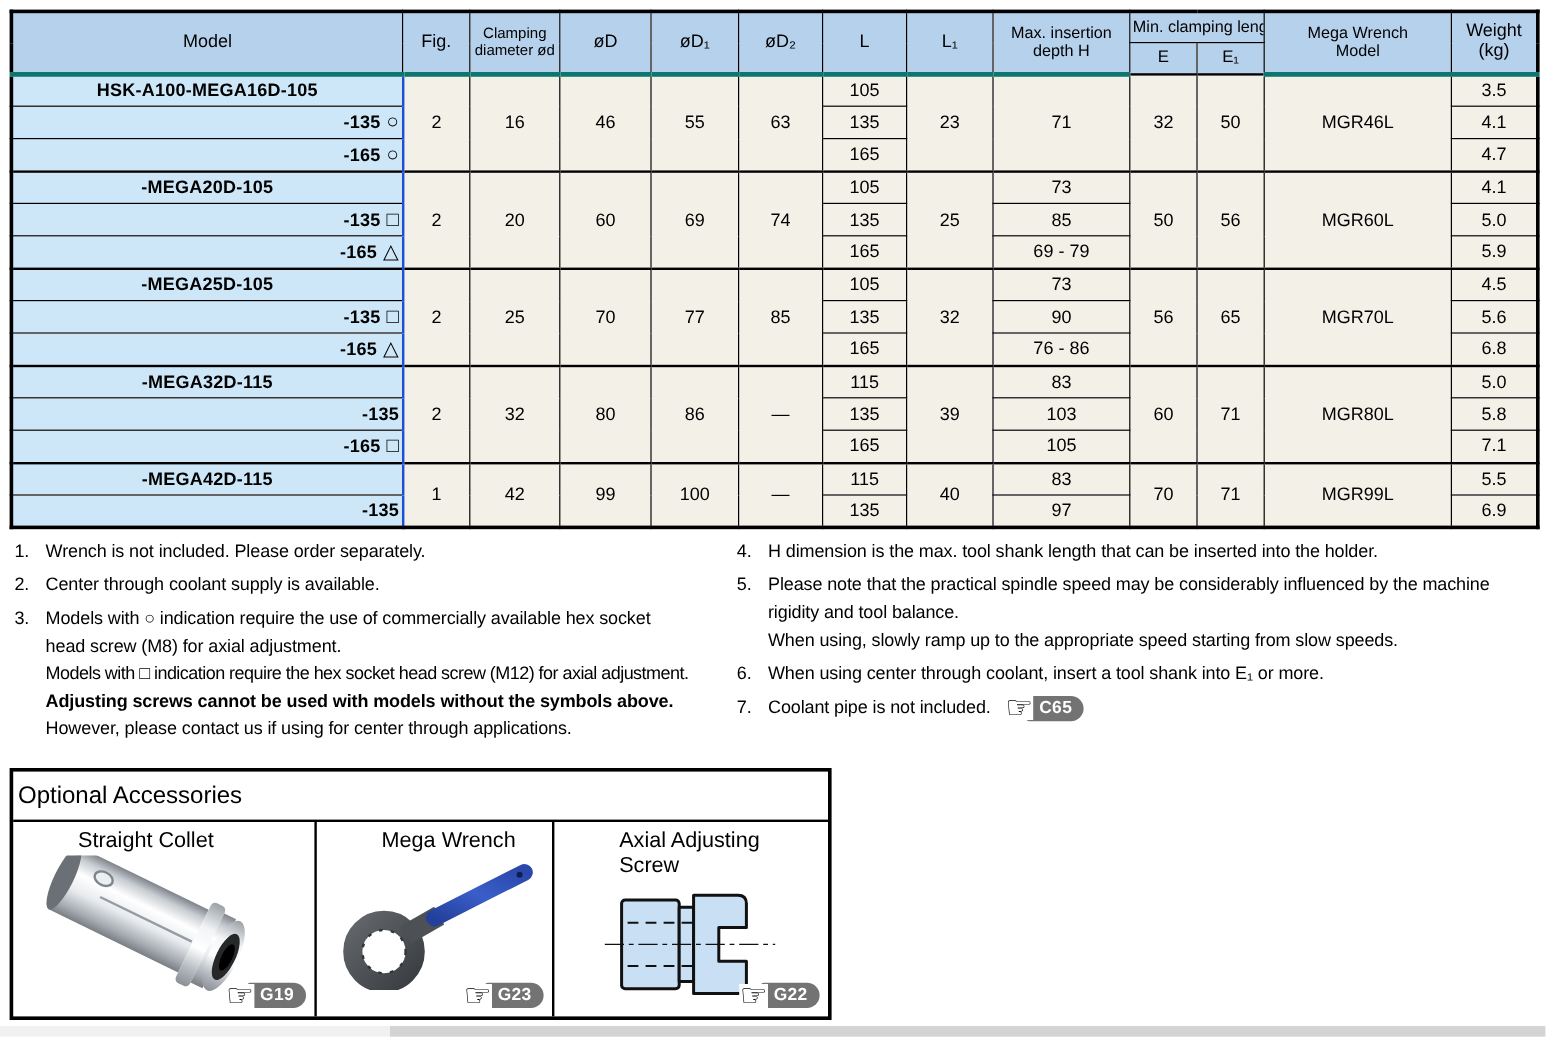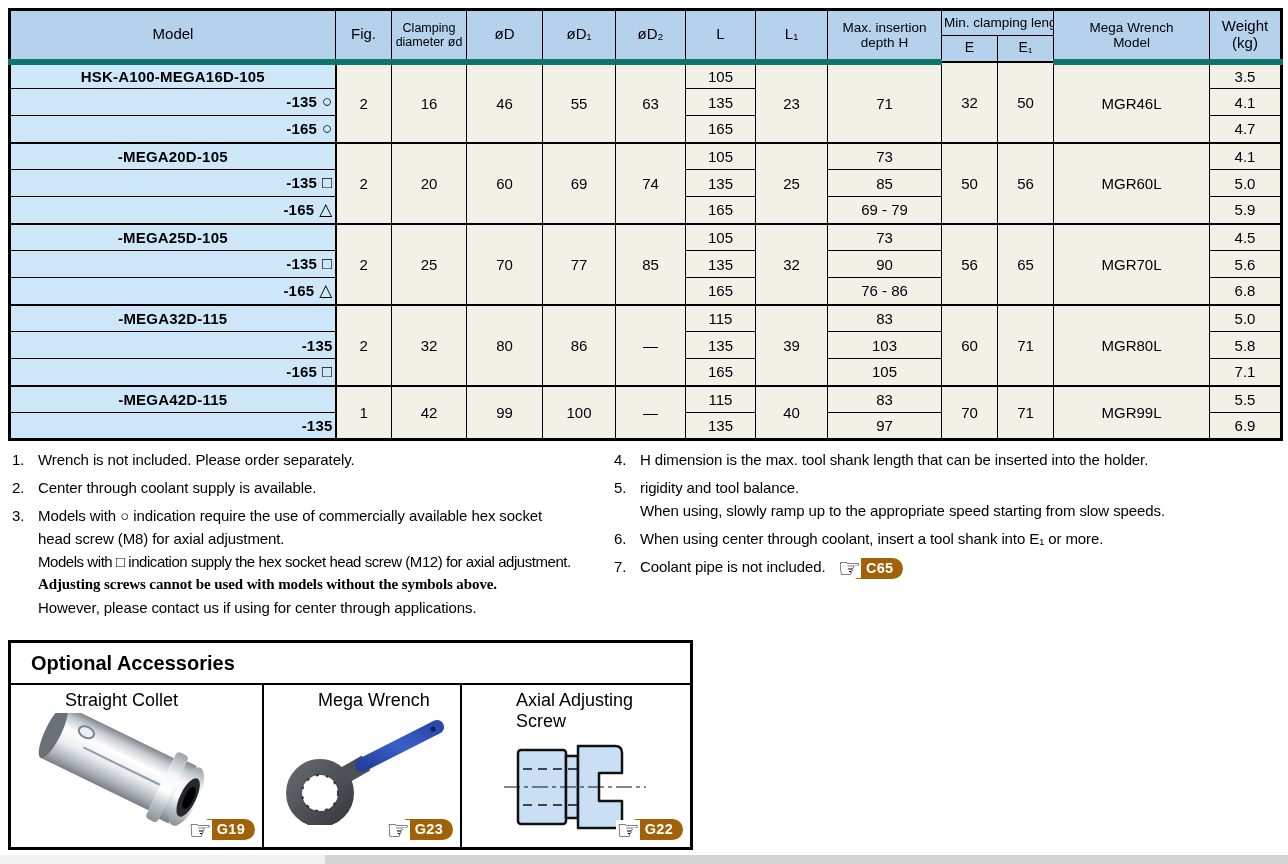--- a/index.html
+++ b/index.html
@@ -16,64 +16,64 @@
     border-collapse: collapse; table-layout: fixed;
     width: 1272px; border: 3px solid #000;
   }
   .spec th, .spec td {
     border: 1px solid #000; text-align: center; vertical-align: middle;
     padding: 0 2px; overflow: hidden;
   }
   .spec thead th {
     background: #b6d1ec; font-weight: normal; font-size: 15px; line-height: 1.12;
   }
-  .spec thead tr:first-child th { border-bottom: 6px solid #0f766e; height: 26px; }
+  .spec thead tr:first-child th { border-bottom: 4px solid #0f766e; height: 26px; }
   .spec thead tr:first-child th.mincl { border-bottom: 1px solid #000; white-space: nowrap; }
   .spec thead tr.h2 th { border-bottom: 2px solid #000; height: 26px; font-size: 14px; }
   .h-sm { font-size: 12.5px !important; }
   .h-md { font-size: 13.5px !important; }
   .spec tbody td {
     background: #f3f0e7; font-size: 15px; height: 27px;
   }
   .spec tbody tr.gs > td { border-top: 2px solid #000; }
   td.mc {
     background: #cee7f8 !important; font-weight: bold; font-size: 18px;
-    border-right: 2px solid #000000; letter-spacing: 0.2px;
+    border-right: 2px solid #1d4ed8; letter-spacing: 0.2px;
   }
   td.mc.fm { text-align: center; }
   td.mc.sm { text-align: right; }
   .sym { font-weight: normal; font-size: 17px; margin-left: 5px; }
   .sym:empty { display: none; margin: 0; }
 
   
   .notes { display: flex; padding: 7px 2px 0 4px; font-size: 15px; letter-spacing: -0.1px; }
   .notes-left { width: 602px; flex: none; }
   .notes-right { flex: 1; }
   .note { display: flex; margin-bottom: 5px; }
   .nnum { width: 26px; flex: none; line-height: 23px; }
   .nbody { flex: 1; }
   .note-line { line-height: 23px; white-space: nowrap; }
-  .note-line.bold { font-weight: bold; font-family: Liberation Serif, serif; }
+  .note-line.bold { font-weight: bold; }
   .note-line.tight { letter-spacing: -0.45px; }
 
   
   .refbadge { display: inline-flex; align-items: center; vertical-align: middle; }
   .refbadge .hand {
     font-family: "DejaVu Sans", sans-serif; font-size: 26px; line-height: 20px;
     color: #000; background: #fff; position: relative; z-index: 2; margin-right: -7px;
   }
   .refbadge .pill {
-    position: relative; z-index: 1; background: #a16207; color: #fff;
+    position: relative; z-index: 1; background: #737373; color: #fff;
     font-weight: bold; font-size: 14.5px; line-height: 20px;
     padding: 0 10px 1px 12px; border-radius: 4px 11px 11px 4px; letter-spacing: 0.3px;
   }
 
   
   .acc-box { margin: 16px 0 0 0; width: 685px; border: 3px solid #000; background: #fff; }
-  .acc-title { font-weight: bold; font-size: 20px; padding: 9px 12px 8px 20px; border-bottom: 2px solid #000; }
+  .acc-title { font-weight: normal; font-size: 20px; padding: 9px 12px 8px 4px; border-bottom: 2px solid #000; }
   .acc-cells { display: flex; height: 162px; }
   .acc-cell { position: relative; padding: 5px 8px; }
   .acc-cell + .acc-cell { border-left: 2px solid #000; }
   .acc-c1 { width: 251px; }
   .acc-c2 { width: 198px; }
   .acc-c3 { width: 230px; }
   .acc-name { font-size: 18px; margin-left: 46px; }
   .acc-img { display: flex; justify-content: center; align-items: center; margin-top: 2px; }
   .acc-badge { position: absolute; right: 7px; bottom: 7px; }
 
@@ -270,36 +270,37 @@
         <span class="nnum">2.</span>
         <div class="nbody">
             <div class="note-line">Center through coolant supply is available.</div>
           </div>
       </div>
       <div class="note">
         <span class="nnum">3.</span>
         <div class="nbody">
           <div class="note-line">Models with ○ indication require the use of commercially available hex socket</div>
           <div class="note-line">head screw (M8) for axial adjustment.</div>
-          <div class="note-line tight">Models with □ indication supply the hex socket head screw (M12) for axial adjustment.</div>
+          <div class="note-line tight">Models with □ indication require the hex socket head screw (M12) for axial adjustment.</div>
           <div class="note-line bold">Adjusting screws cannot be used with models without the symbols above.</div>
           <div class="note-line">However, please contact us if using for center through applications.</div>
         </div>
       </div>
     </div>
     <div class="notes-right">
       <div class="note">
         <span class="nnum">4.</span>
         <div class="nbody">
             <div class="note-line">H dimension is the max. tool shank length that can be inserted into the holder.</div>
           </div>
       </div>
       <div class="note">
         <span class="nnum">5.</span>
         <div class="nbody">
+          <div class="note-line">Please note that the practical spindle speed may be considerably influenced by the machine</div>
           <div class="note-line">rigidity and tool balance.</div>
           <div class="note-line">When using, slowly ramp up to the appropriate speed starting from slow speeds.</div>
         </div>
       </div>
       <div class="note">
         <span class="nnum">6.</span>
         <div class="nbody">
             <div class="note-line">When using center through coolant, insert a tool shank into E₁ or more.</div>
           </div>
       </div>

